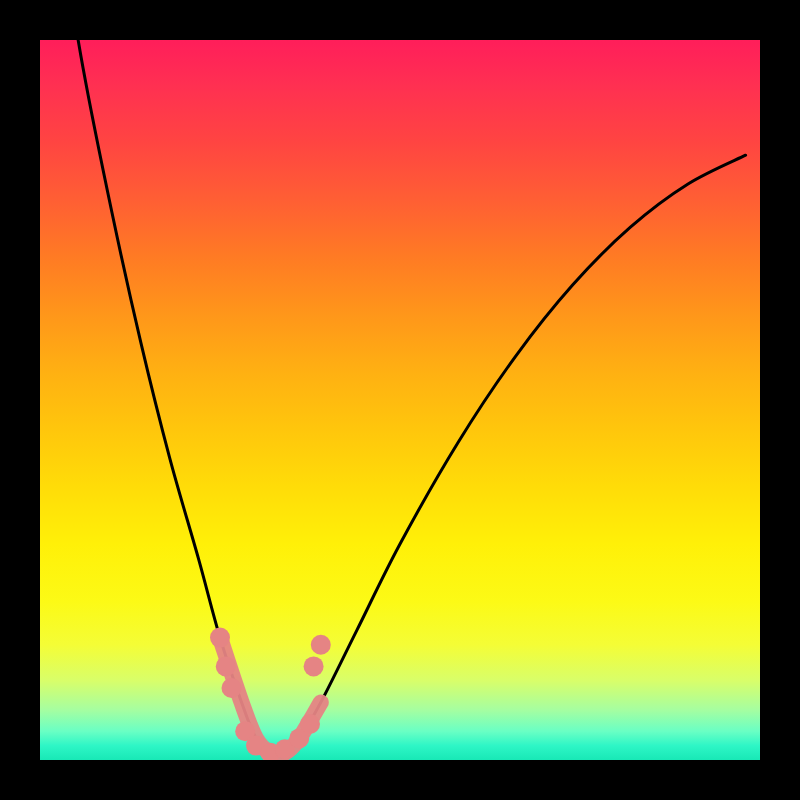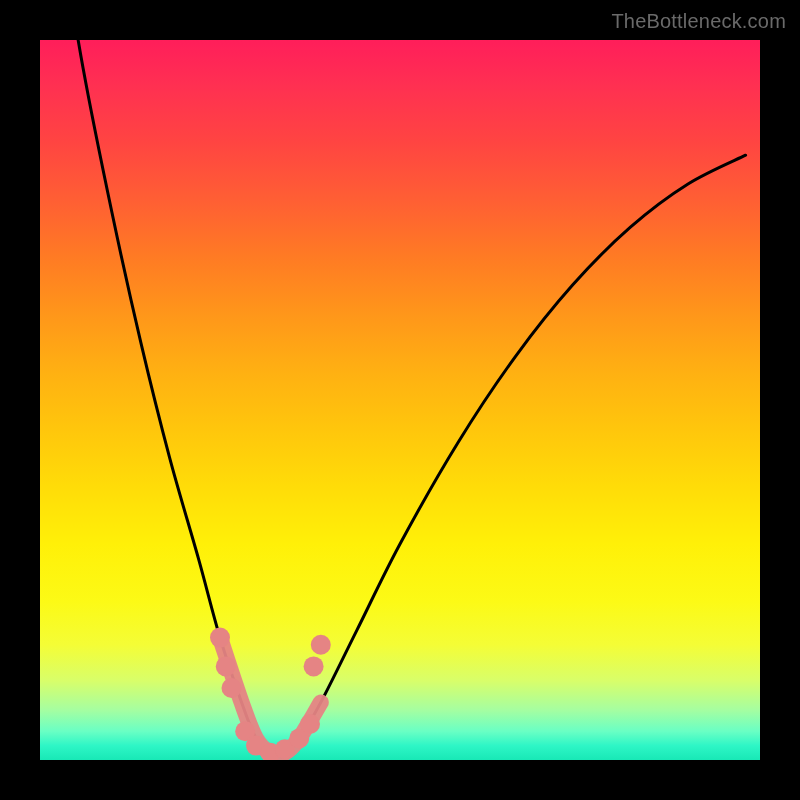--- a/index.html
+++ b/index.html
@@ -91,15 +91,14 @@
           <circle cx="230.4" cy="712.8" r="10" fill="#e58484"></circle>
           <circle cx="244.8" cy="709.2" r="10" fill="#e58484"></circle>
           <circle cx="259.2" cy="698.4" r="10" fill="#e58484"></circle>
           <circle cx="270" cy="684" r="10" fill="#e58484"></circle>
           <circle cx="273.6" cy="626.4" r="10" fill="#e58484"></circle>
           <circle cx="280.8" cy="604.8" r="10" fill="#e58484"></circle>
         </g>
     </svg>
   </div>
 
-  <div class="watermark">TheBottleneck.com</div>
 
 </div>
 
 </body></html>

